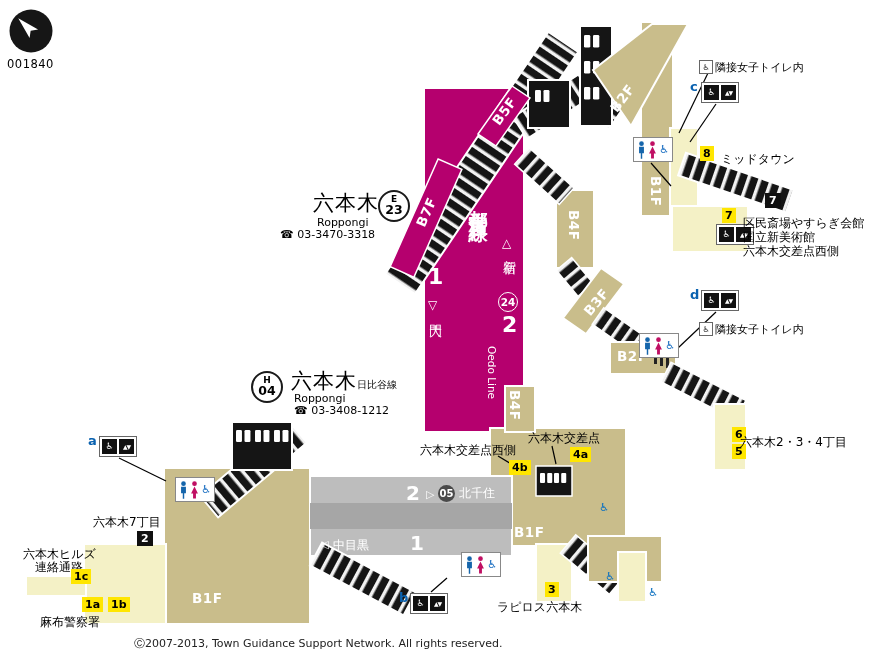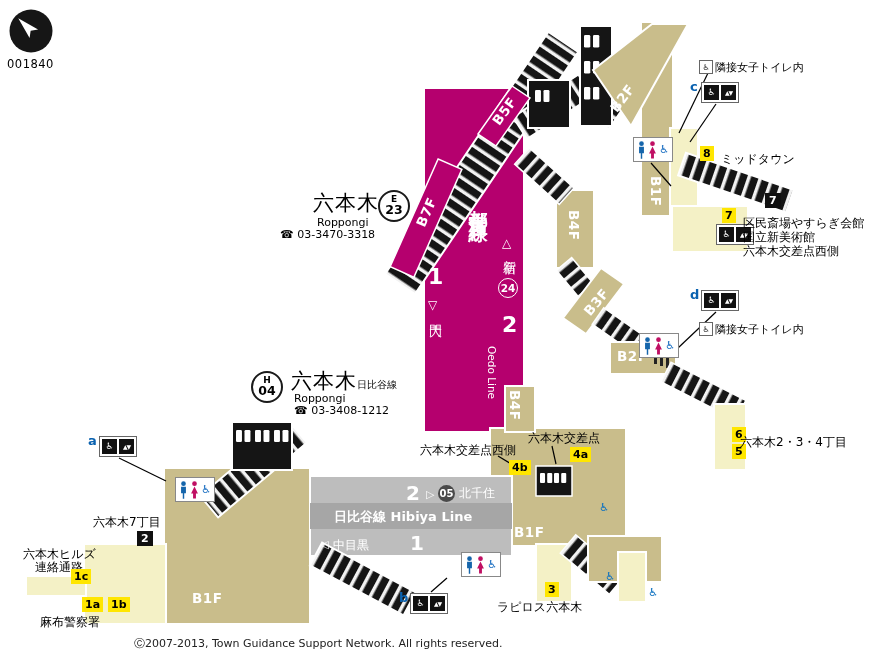--- a/index.html
+++ b/index.html
@@ -172,35 +172,34 @@
   <div class="abs small" style="left:294px;top:392px">Roppongi</div>
   <div class="abs small" style="left:294px;top:404px">☎ 03-3408-1212</div>
 
   <div class="abs v wt" style="left:466px;top:194px;font-size:19px;letter-spacing:3px">都営大江戸線</div>
   <div class="abs v wt" style="left:486px;top:346px;font-size:10.5px;font-weight:normal;color:#fff">Oedo Line</div>
   <div class="abs wt" style="left:428px;top:264px;font-size:22px">1</div>
   <div class="abs wt" style="left:428px;top:298px;font-size:12px">▽</div>
   <div class="abs v wt" style="left:426px;top:314px;font-size:13px;font-weight:normal;color:#fff">大門</div>
   <div class="abs wt" style="left:502px;top:236px;font-size:12px">△</div>
   <div class="abs v wt" style="left:500px;top:250px;font-size:13px;font-weight:normal;color:#fff">新宿</div>
-  <div class="abs adj-badge-oedo" style="left:498px;top:278px">24</div>
+  <div class="abs adj-badge-oedo" style="left:498px;top:292px">24</div>
   <div class="abs wt" style="left:502px;top:312px;font-size:22px">2</div>
   <div class="abs floor" style="left:489px;top:103px;transform:rotate(-54deg)">B5F</div>
   <div class="abs floor" style="left:411px;top:204px;transform:rotate(-66deg)">B7F</div>
 
   <div class="abs floor" style="left:607px;top:90px;transform:rotate(-53deg)">B2F</div>
   <div class="abs floor v" style="left:648px;top:176px">B1F</div>
   <div class="abs floor v" style="left:566px;top:210px">B4F</div>
   <div class="abs floor" style="left:581px;top:294px;transform:rotate(-50deg)">B3F</div>
   <div class="abs floor" style="left:617px;top:348px">B2F</div>
   <div class="abs floor v" style="left:507px;top:390px">B4F</div>
   <div class="abs floor" style="left:514px;top:524px">B1F</div>
   <div class="abs floor" style="left:192px;top:590px">B1F</div>
 
-  <div class="abs wt" style="left:334px;top:508px;font-size:13px">日比谷線 Hibiya Line</div>
   <div class="abs wt" style="left:406px;top:481px;font-size:20px">2</div>
   <div class="abs wt" style="left:426px;top:488px;font-size:11px">▷</div>
   <div class="abs adj-badge-hib" style="left:438px;top:485px">05</div>
   <div class="abs wt" style="left:459px;top:485px;font-size:12px;font-weight:normal">北千住</div>
   <div class="abs wt" style="left:320px;top:538px;font-size:11px">◁</div>
   <div class="abs wt" style="left:333px;top:537px;font-size:12px;font-weight:normal">中目黒</div>
   <div class="abs wt" style="left:410px;top:531px;font-size:20px">1</div>
 
   <span class="abs exy" style="left:700px;top:146px">8</span>
   <div class="abs lbl" style="left:721px;top:152px">ミッドタウン</div>

